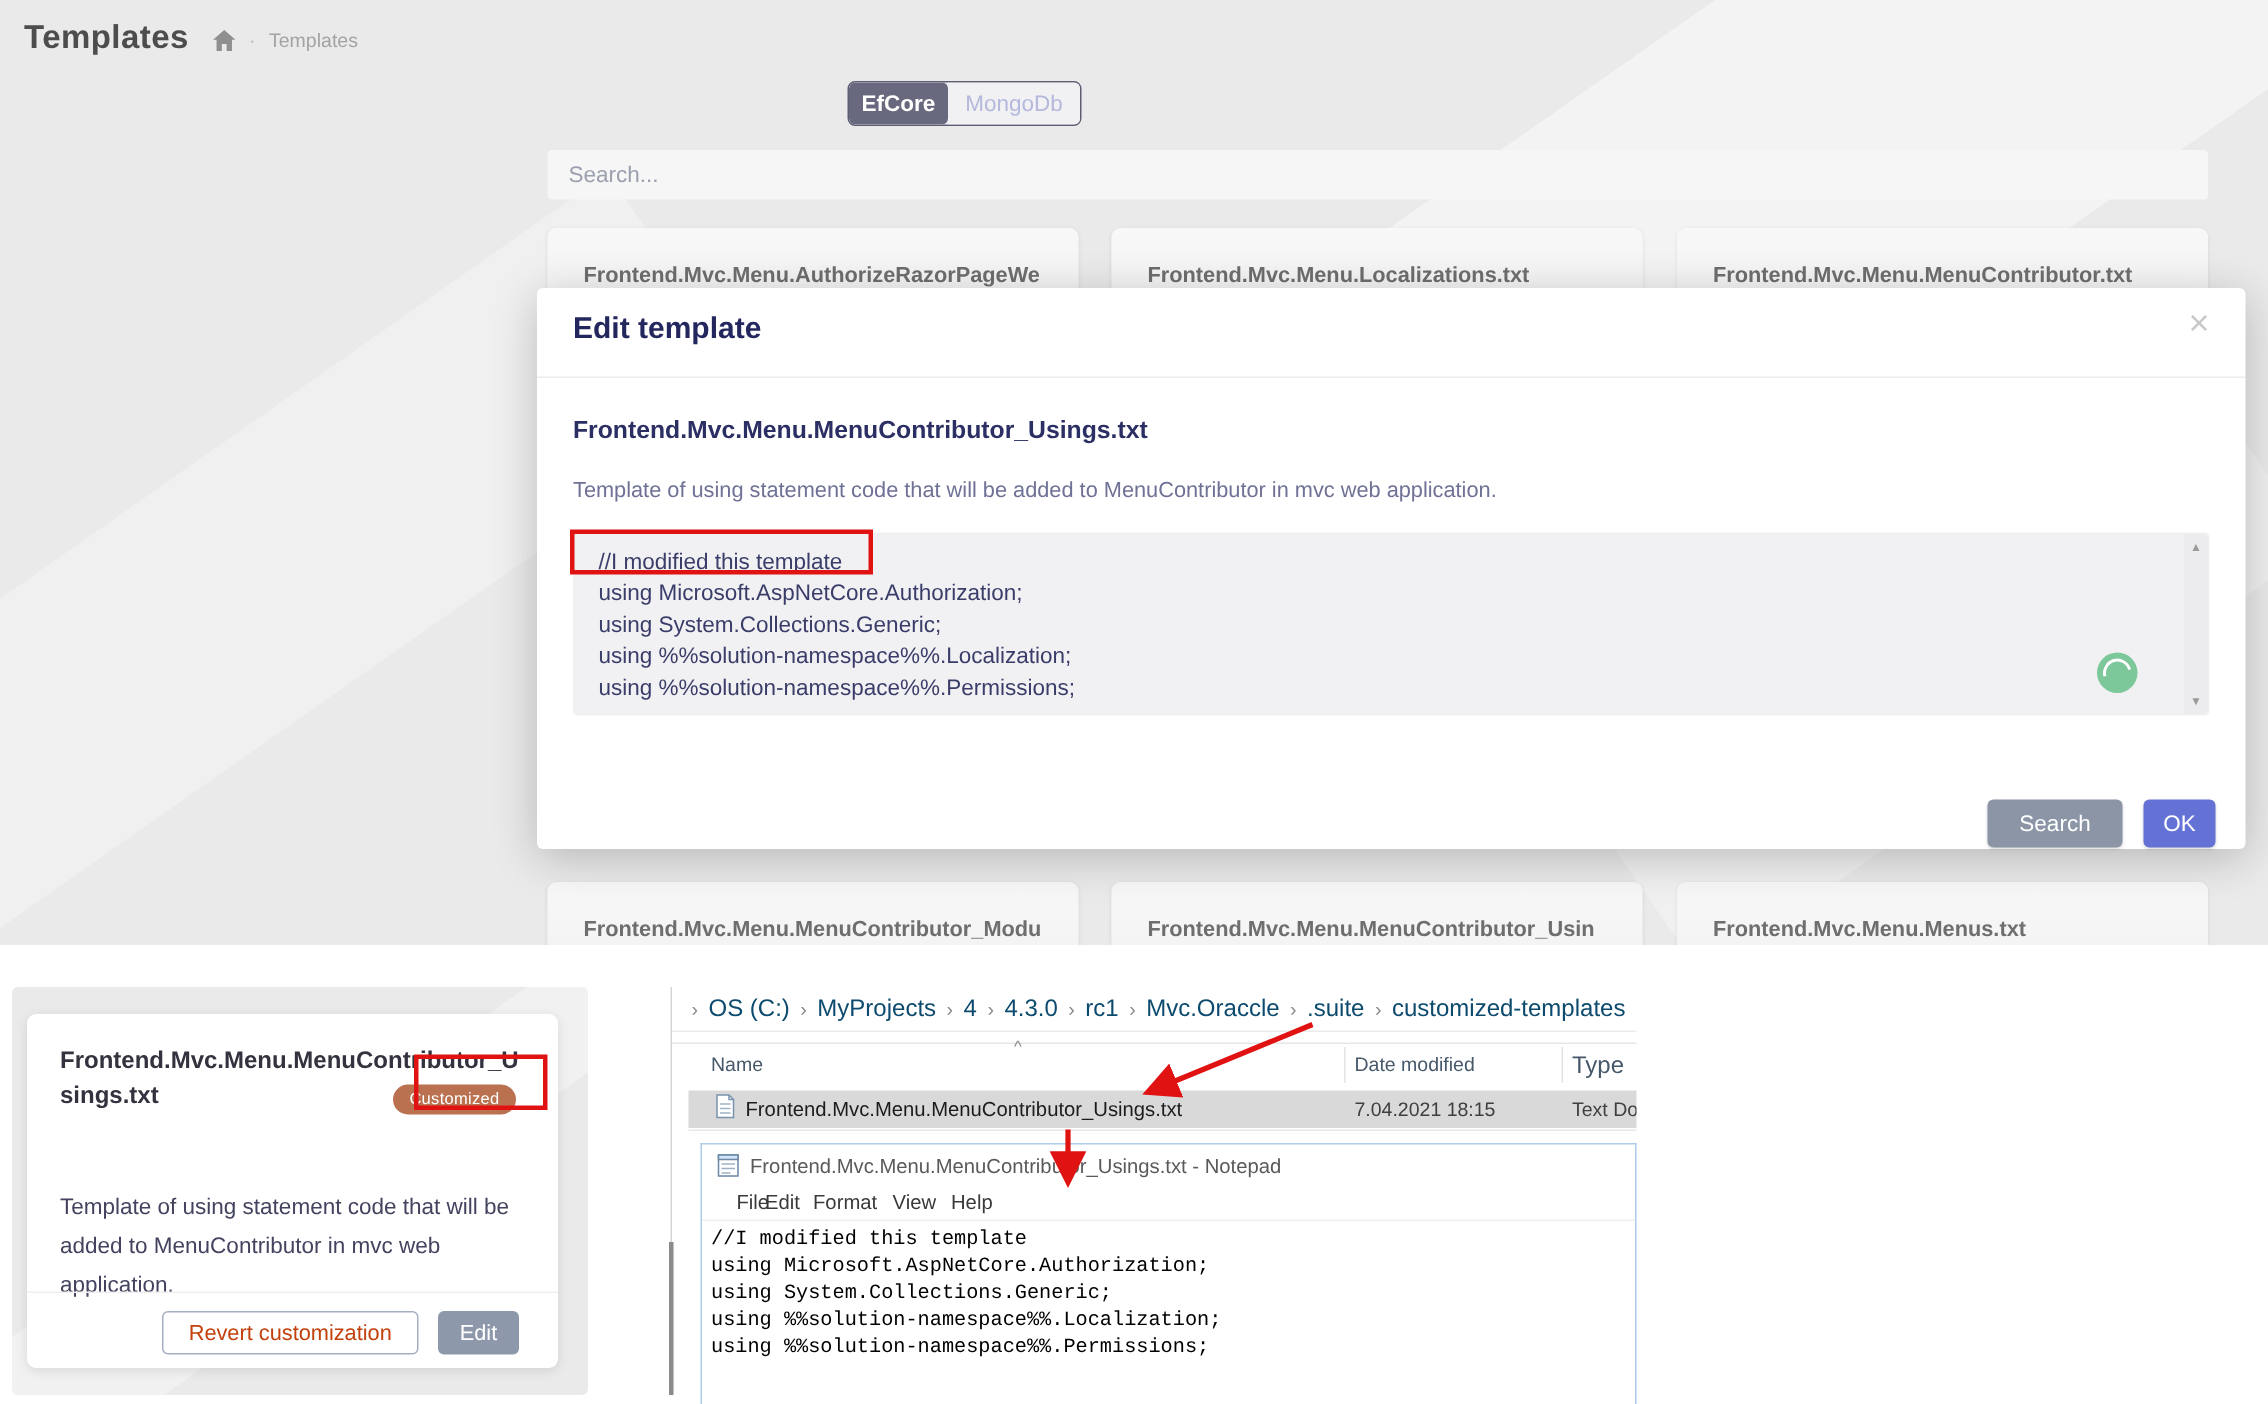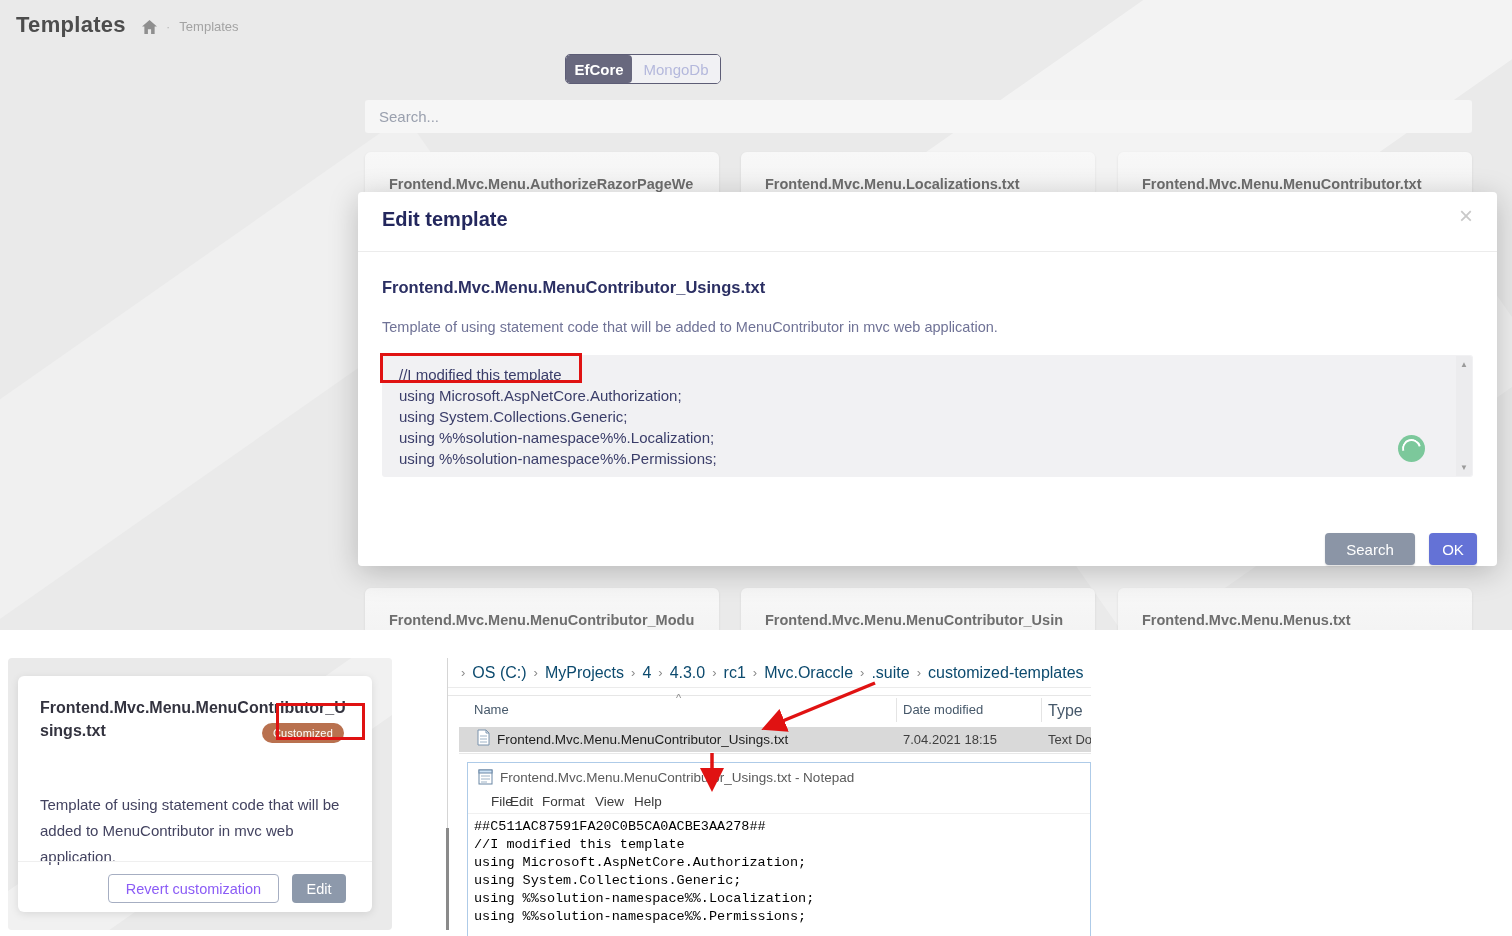--- a/index.html
+++ b/index.html
@@ -61,21 +61,21 @@
   .gray-panel { position:absolute; left:8px; top:658px; width:384px; height:272px; background:#eaeaea; border-radius:4px; overflow:hidden; z-index:9; }
   .gray-panel .gs { position:absolute; background:rgba(255,255,255,0.35); transform:rotate(-35deg); }
   .gs1 { width:300px; height:90px; left:-60px; top:180px; }
   .gs2 { width:260px; height:70px; left:210px; top:10px; }
   .tcard { position:absolute; left:10px; top:18px; width:354px; height:236px; background:#fff; border-radius:6px; box-shadow:0 2px 8px rgba(0,0,0,0.10); }
   .tcard-title { position:absolute; left:22px; top:20px; width:312px; font-size:16px; font-weight:bold; color:#33333f; line-height:23px; word-break:break-all; }
   .badge { position:absolute; right:28px; top:47px; background:#b9714f; color:#fff; font-size:11px; font-weight:normal; padding:4px 11px; border-radius:10px; letter-spacing:.2px; }
   .tcard-desc { position:absolute; left:22px; top:116px; width:310px; font-size:15px; color:#434360; line-height:26px; }
   .tcard-divider { position:absolute; left:0; right:0; top:185px; border-top:1px solid #efefef; }
   .tcard-actions { position:absolute; right:26px; top:198px; display:flex; gap:13px; }
-  .btn-revert { width:171px; height:29px; background:#fff; border:1.5px solid #a6aec2; color:#8b5cf6; font-size:14.5px; border-radius:4px; font-family:"Liberation Sans",sans-serif; cursor:pointer;}
+  .btn-revert { width:171px; height:29px; background:#fff; border:1.5px solid #a6aec2; color:#c2410c; font-size:14.5px; border-radius:4px; font-family:"Liberation Sans",sans-serif; cursor:pointer;}
   .btn-edit { width:54px; height:29px; background:#8d99ab; border:none; color:#fff; font-size:14.5px; border-radius:4px; font-family:"Liberation Sans",sans-serif; cursor:pointer;}
 
   
   .explorer { position:absolute; left:447px; top:658px; width:644px; height:272px; background:#fff; border-left:1px solid #d5d5d5; z-index:9; }
   .exp-crumbbar { position:relative; height:30px; border-bottom:1px solid #ebebeb; display:flex; align-items:center; padding-left:6px; }
   .exp-crumb-item { display:flex; align-items:center; }
   .exp-chevron { color:#8a8a8a; font-size:13px; margin:0 7px; }
   .exp-crumb-label { color:#0c4a6e; font-size:16px; cursor:pointer; }
   .exp-table-top { position:absolute; left:0; right:0; top:37px; border-top:1px solid #e6e6e6; }
   .exp-header { position:absolute; left:0; right:0; top:38px; height:28px; }
@@ -274,21 +274,20 @@
       <span class="np-title">Frontend.Mvc.Menu.MenuContributor_Usings.txt - Notepad</span>
     </div>
     <div class="np-menubar">
       <span class="np-menu-item" style="left:23px;">File</span>
       <span class="np-menu-item" style="left:42px;">Edit</span>
       <span class="np-menu-item" style="left:74px;">Format</span>
       <span class="np-menu-item" style="left:127px;">View</span>
       <span class="np-menu-item" style="left:166px;">Help</span>
     </div>
     <div class="np-content">
-      <div class="np-line">##C511AC87591FA20C0B5CA0ACBE3AA278##</div>
       <div class="np-line">//I modified this template</div>
       <div class="np-line">using Microsoft.AspNetCore.Authorization;</div>
       <div class="np-line">using System.Collections.Generic;</div>
       <div class="np-line">using %%solution-namespace%%.Localization;</div>
       <div class="np-line">using %%solution-namespace%%.Permissions;</div>
     </div>
   </div>
 
   <div class="anno-rect anno1"></div>
   <div class="anno-rect anno2"></div>

